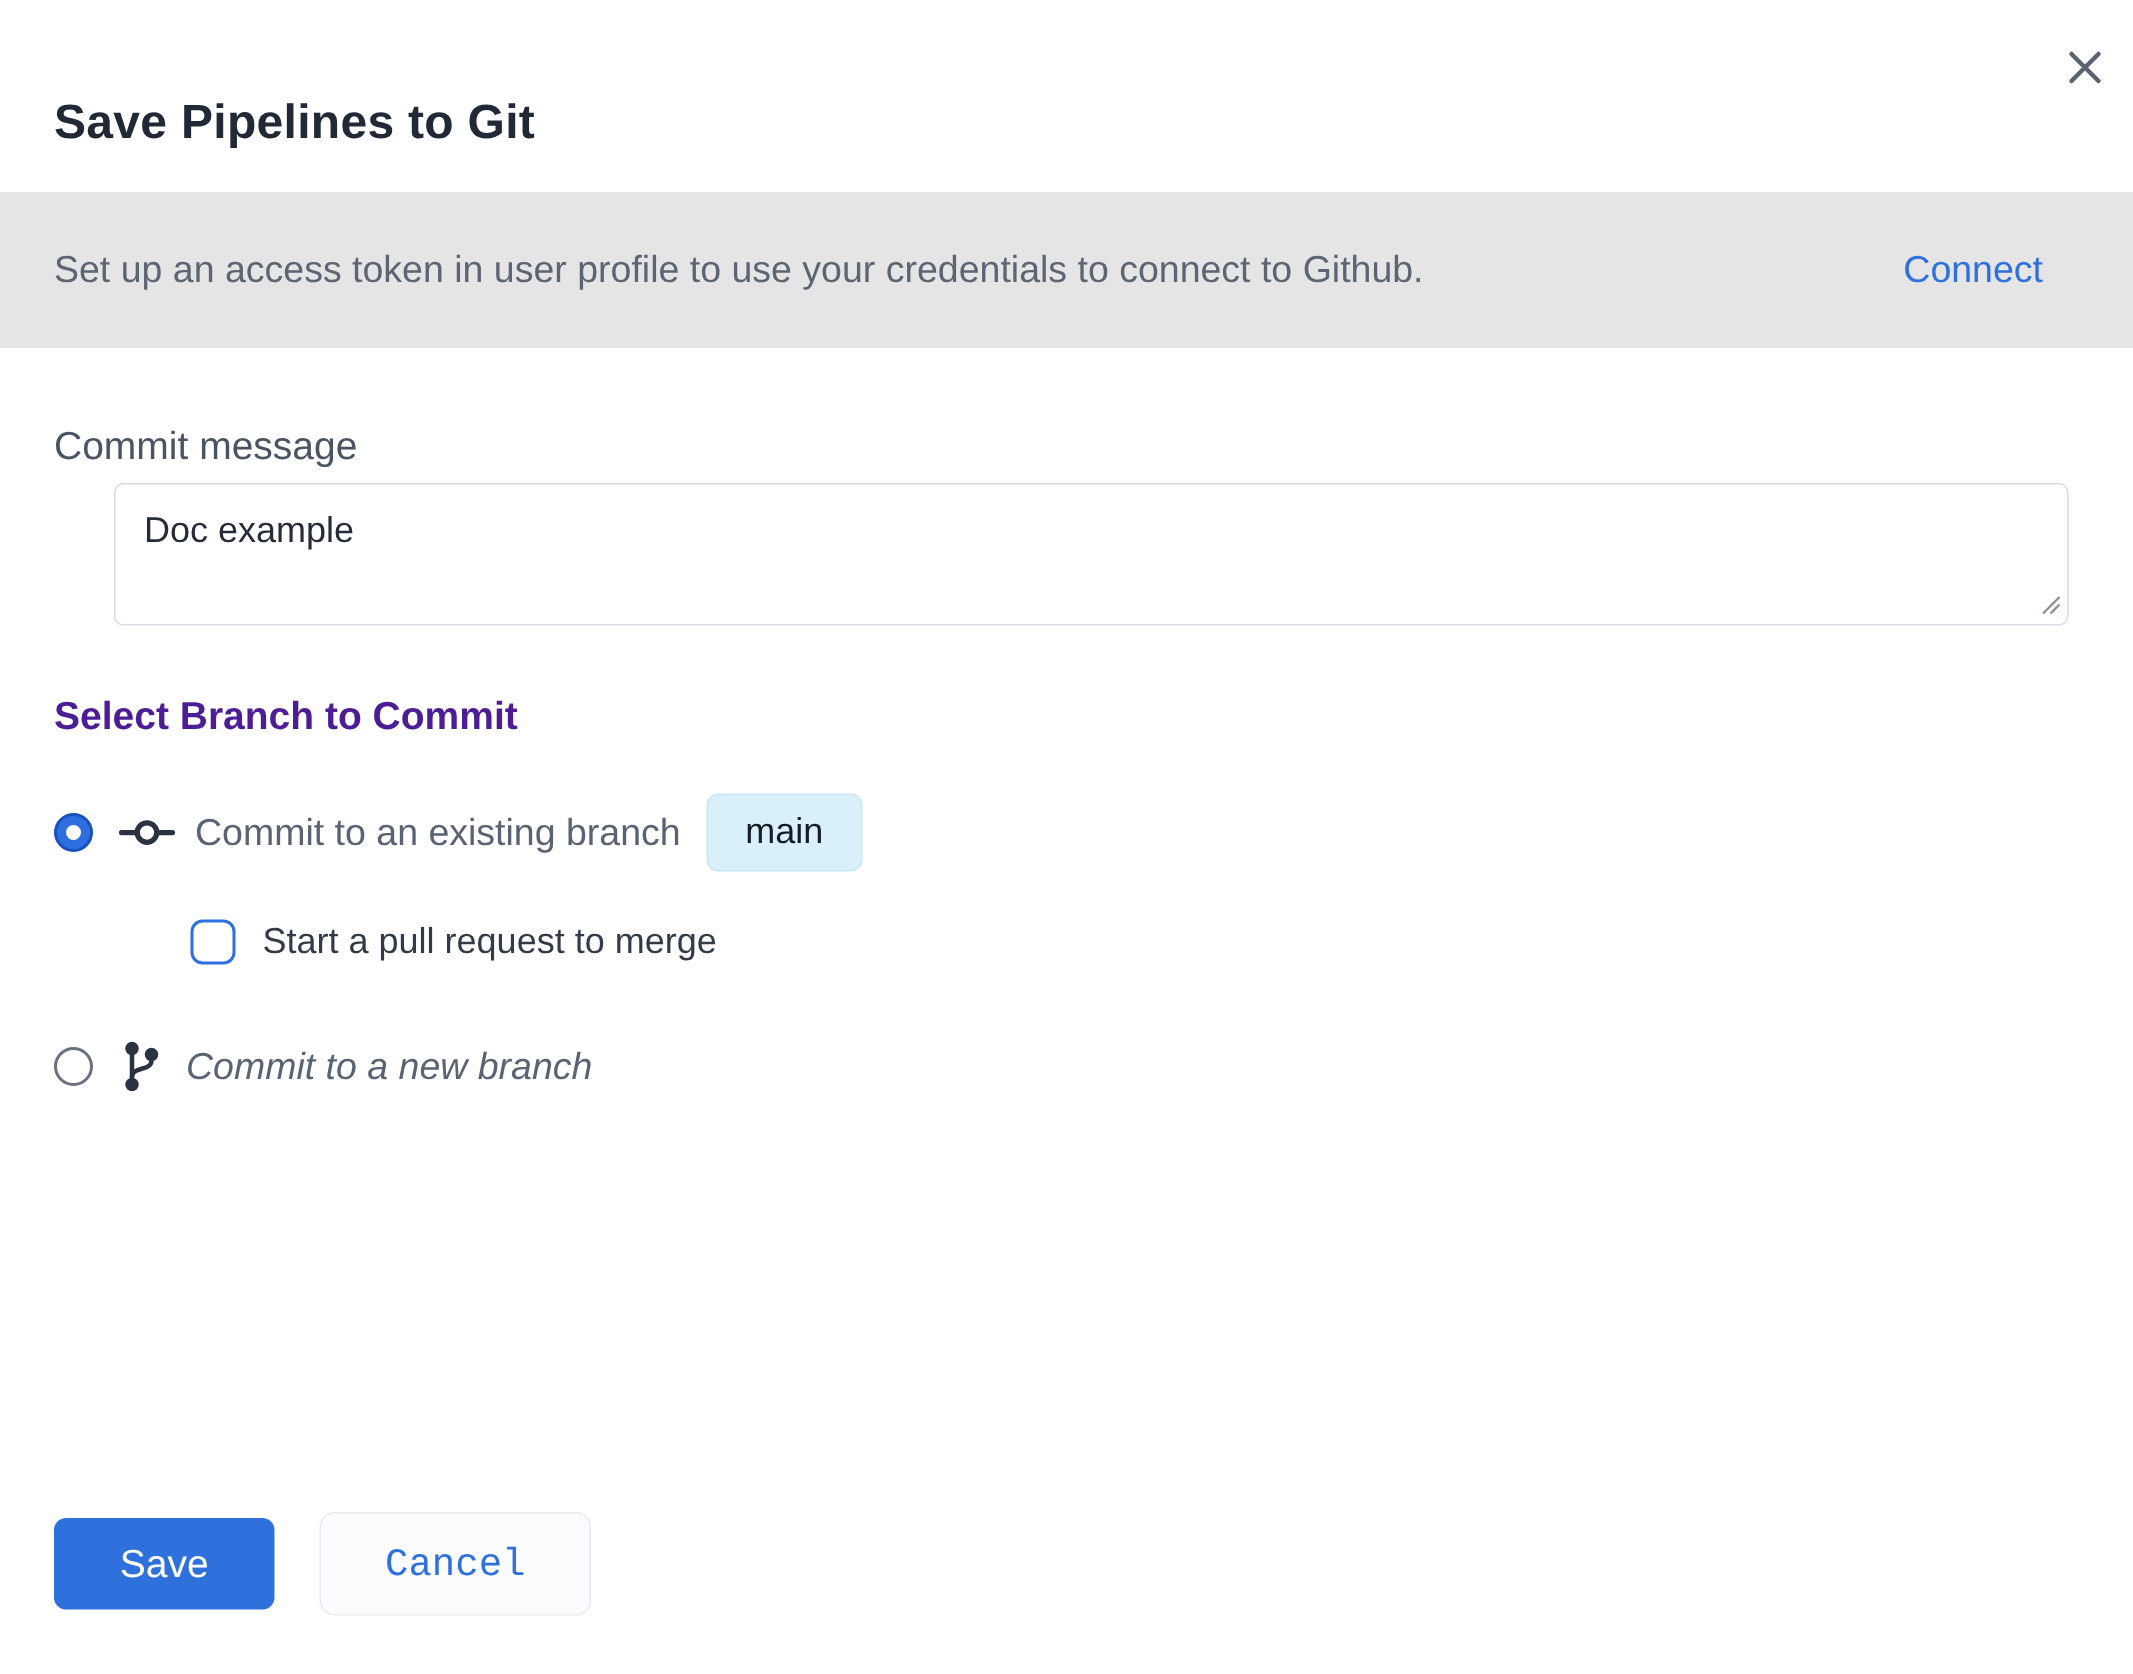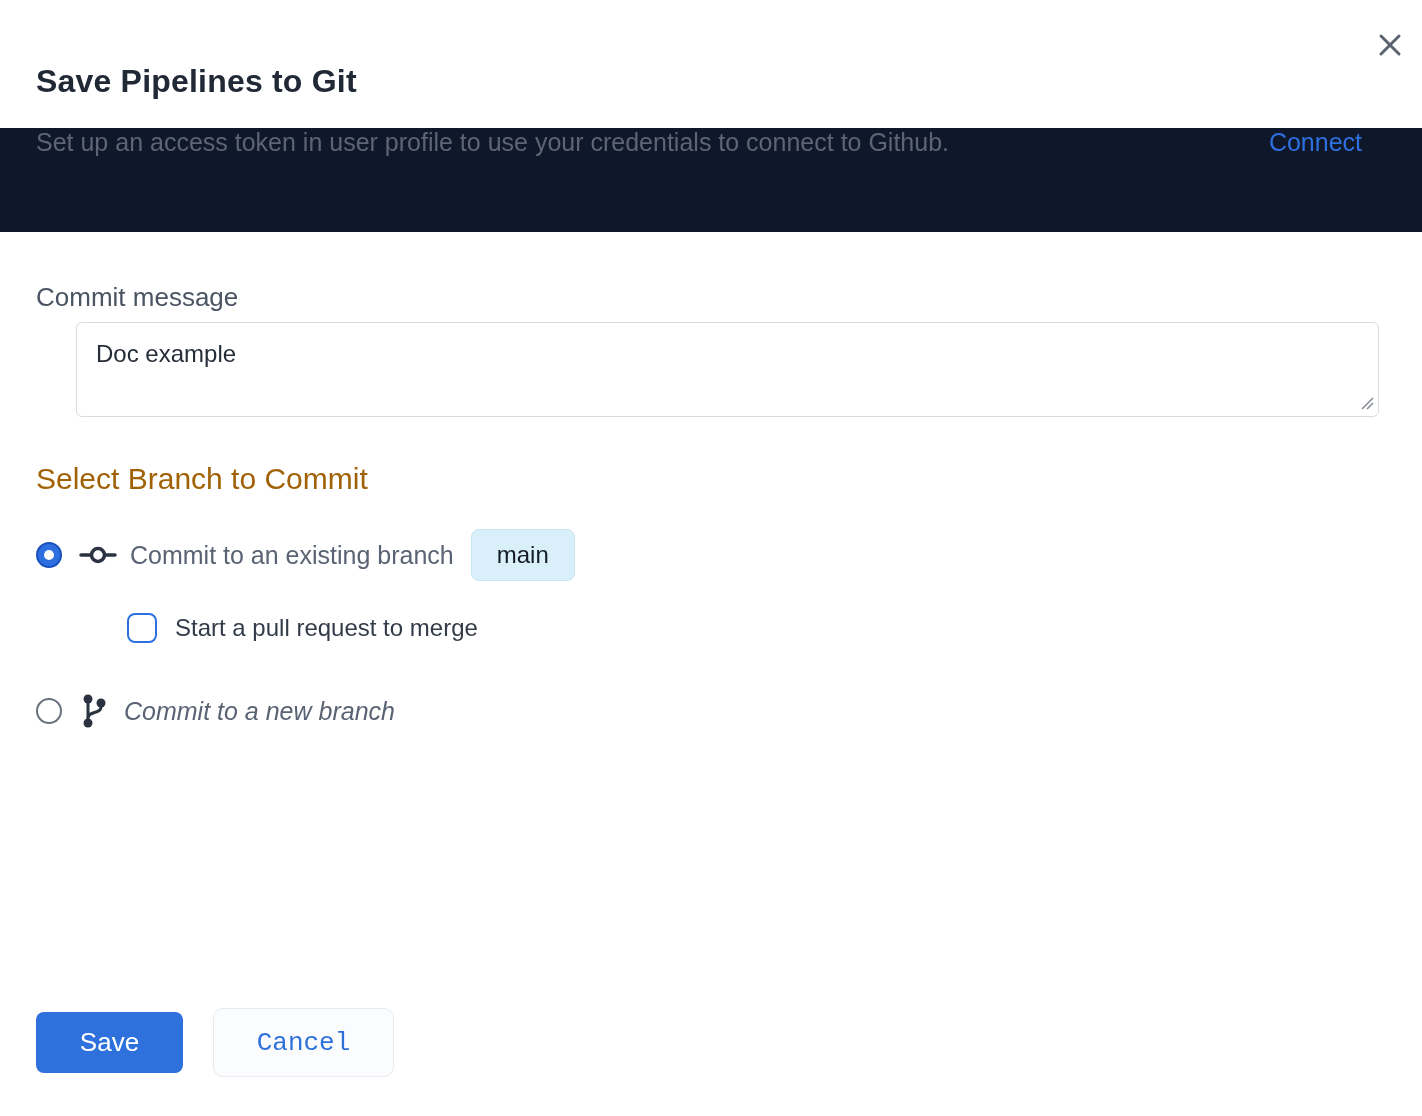--- a/index.html
+++ b/index.html
@@ -30,22 +30,23 @@
     font-weight: 700;
     color: #212836;
     letter-spacing: 0.2px;
   }
 
   
   .banner {
     position: absolute;
     left: 0; top: 128px;
     width: 1422px; height: 104px;
-    background: #0f172a;
+    background: #e5e5e5;
     display: flex;
+    align-items: center;
     justify-content: space-between;
     padding: 0 60px 0 36px;
   }
   .banner-message { font-size: 25px; color: #5d6574; }
   .banner-action {
     font-size: 25px; color: #2e70e0;
     text-decoration: none; cursor: pointer;
   }
 
   
@@ -76,23 +77,23 @@
   .resize-handle {
     position: absolute;
     right: 4px; bottom: 6px;
     pointer-events: none;
   }
 
   
   .section-heading {
     position: absolute;
     left: 36px; top: 462px;
-    font-size: 30px;
-    font-weight: 400;
-    color: #a16207;
+    font-size: 26px;
+    font-weight: 700;
+    color: #4c1d95;
   }
 
   .row { position: absolute; display: flex; align-items: center; }
   .row-existing { left: 36px; top: 529px; height: 52px; }
   .row-new      { left: 36px; top: 692px; height: 38px; }
 
   .radio-on {
     width: 26px; height: 26px;
     border-radius: 50%;
     background: #2e6fe0;

